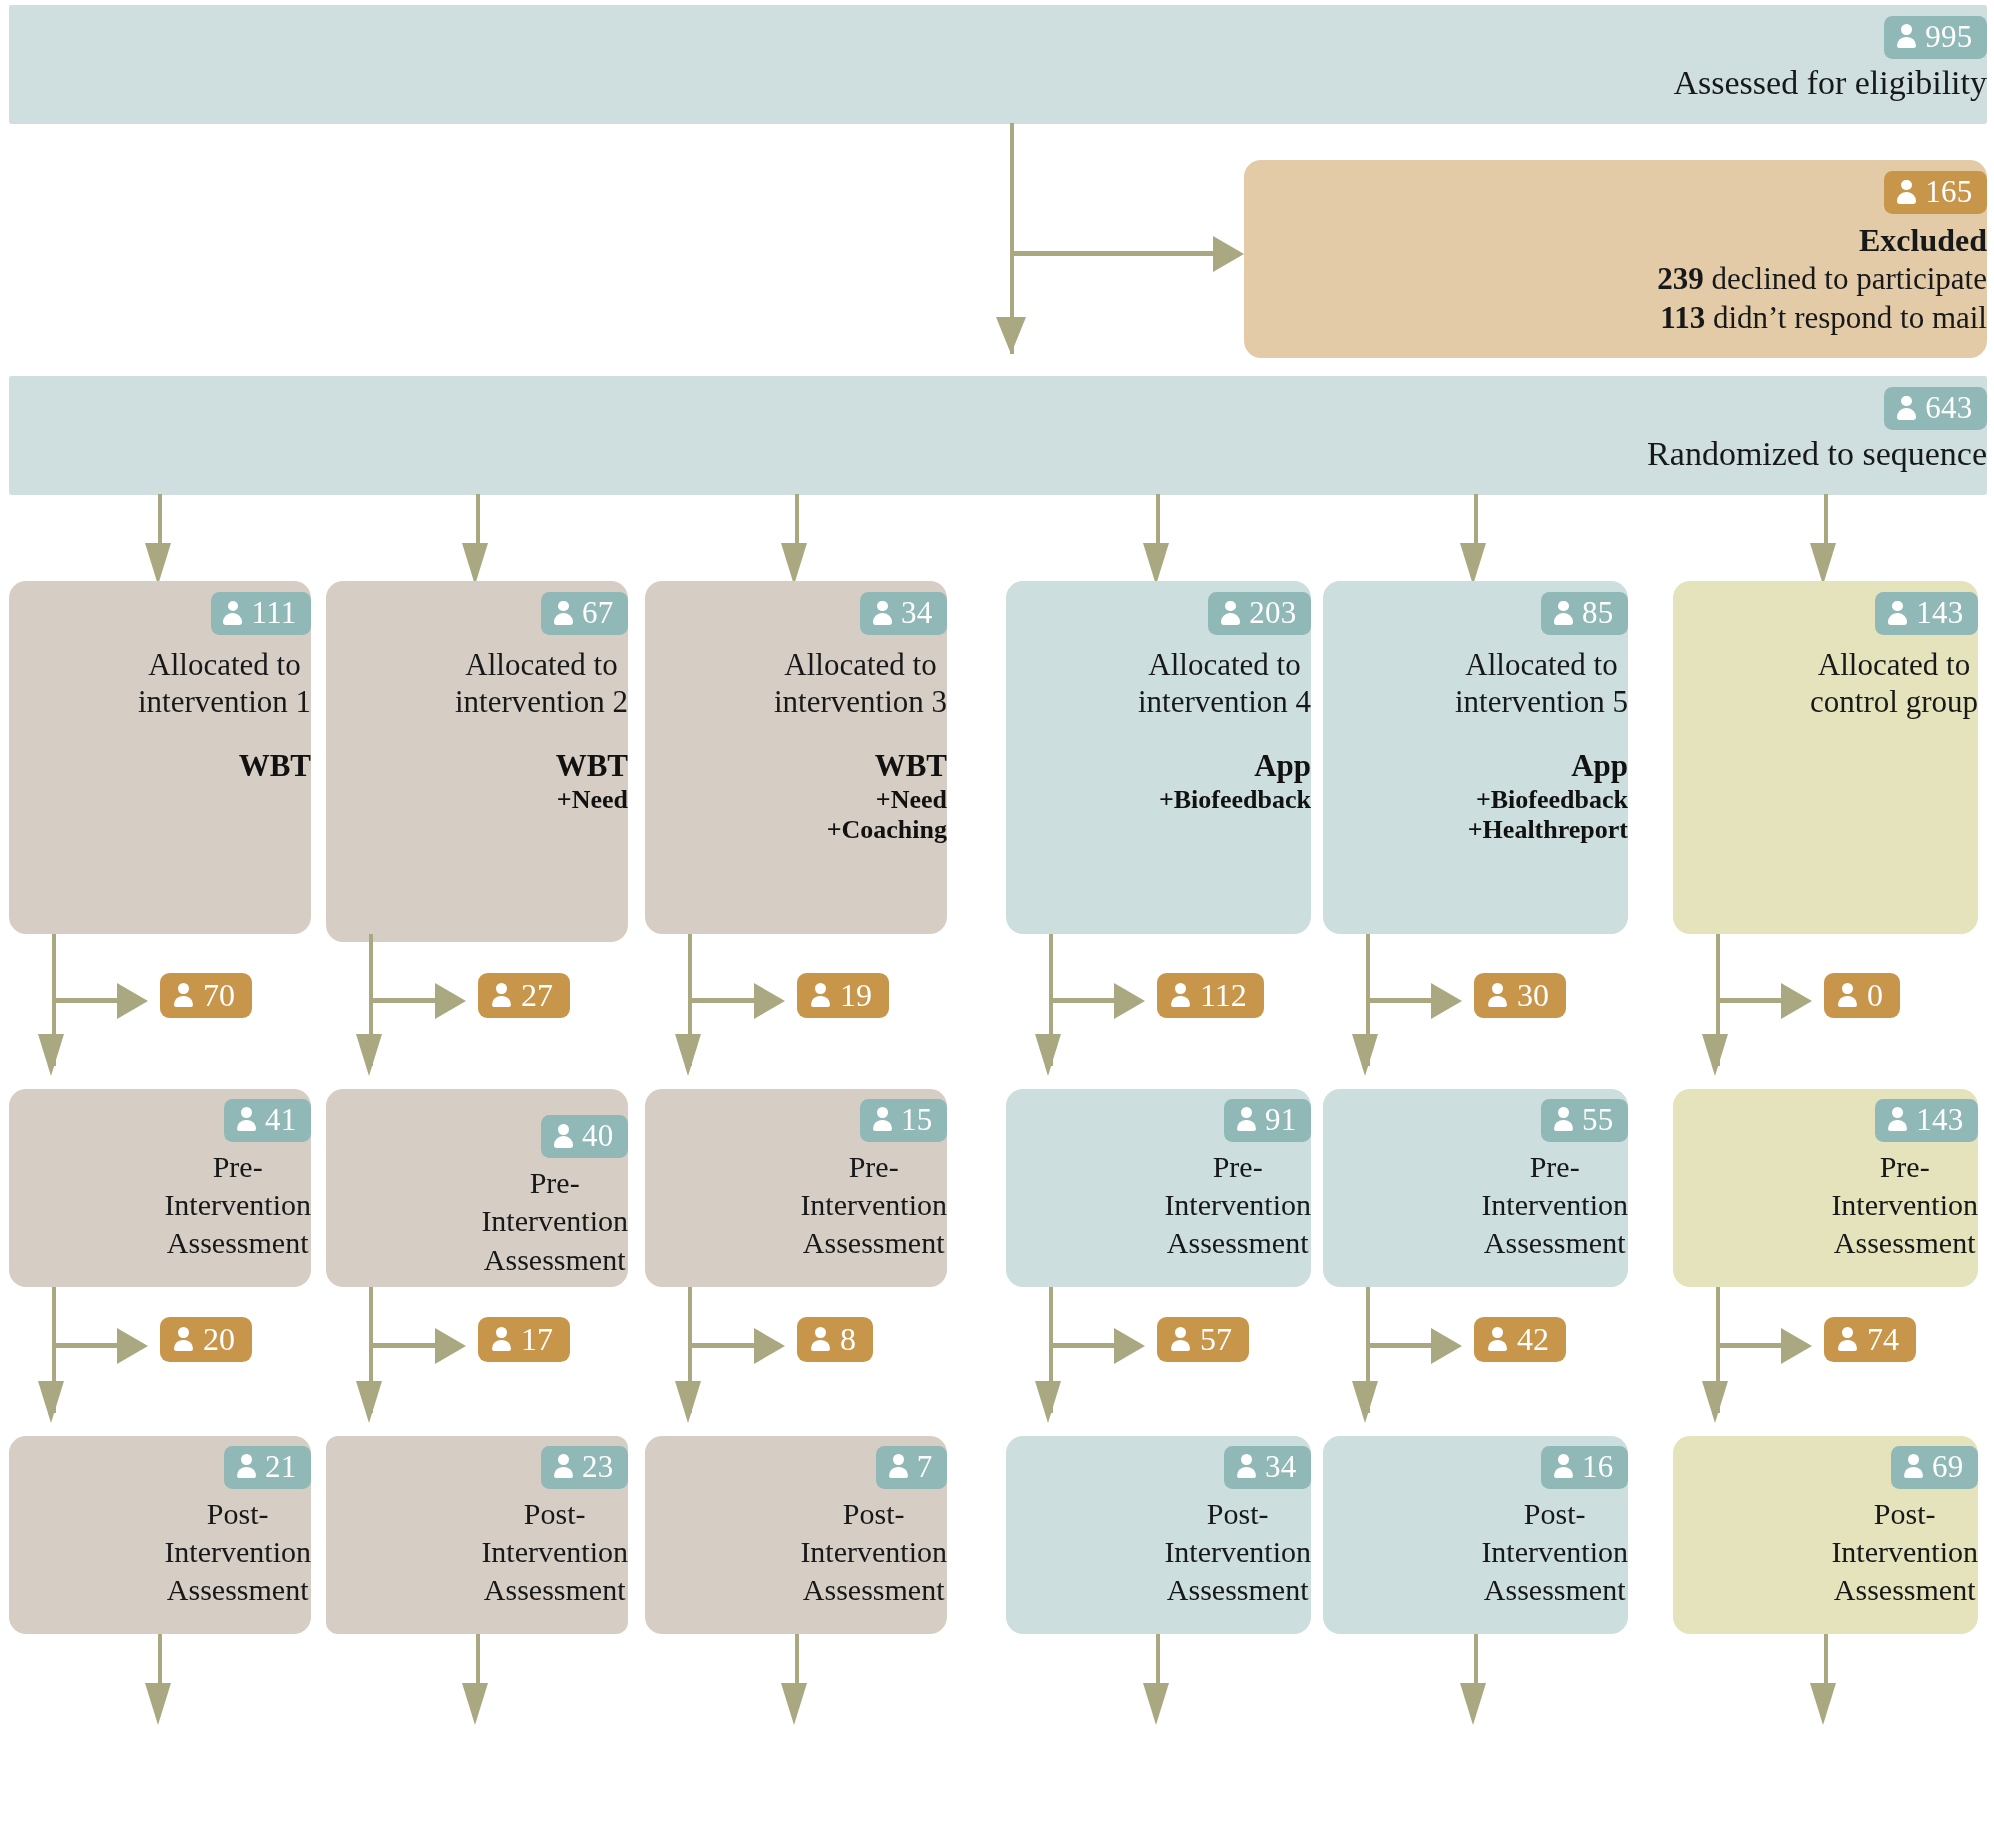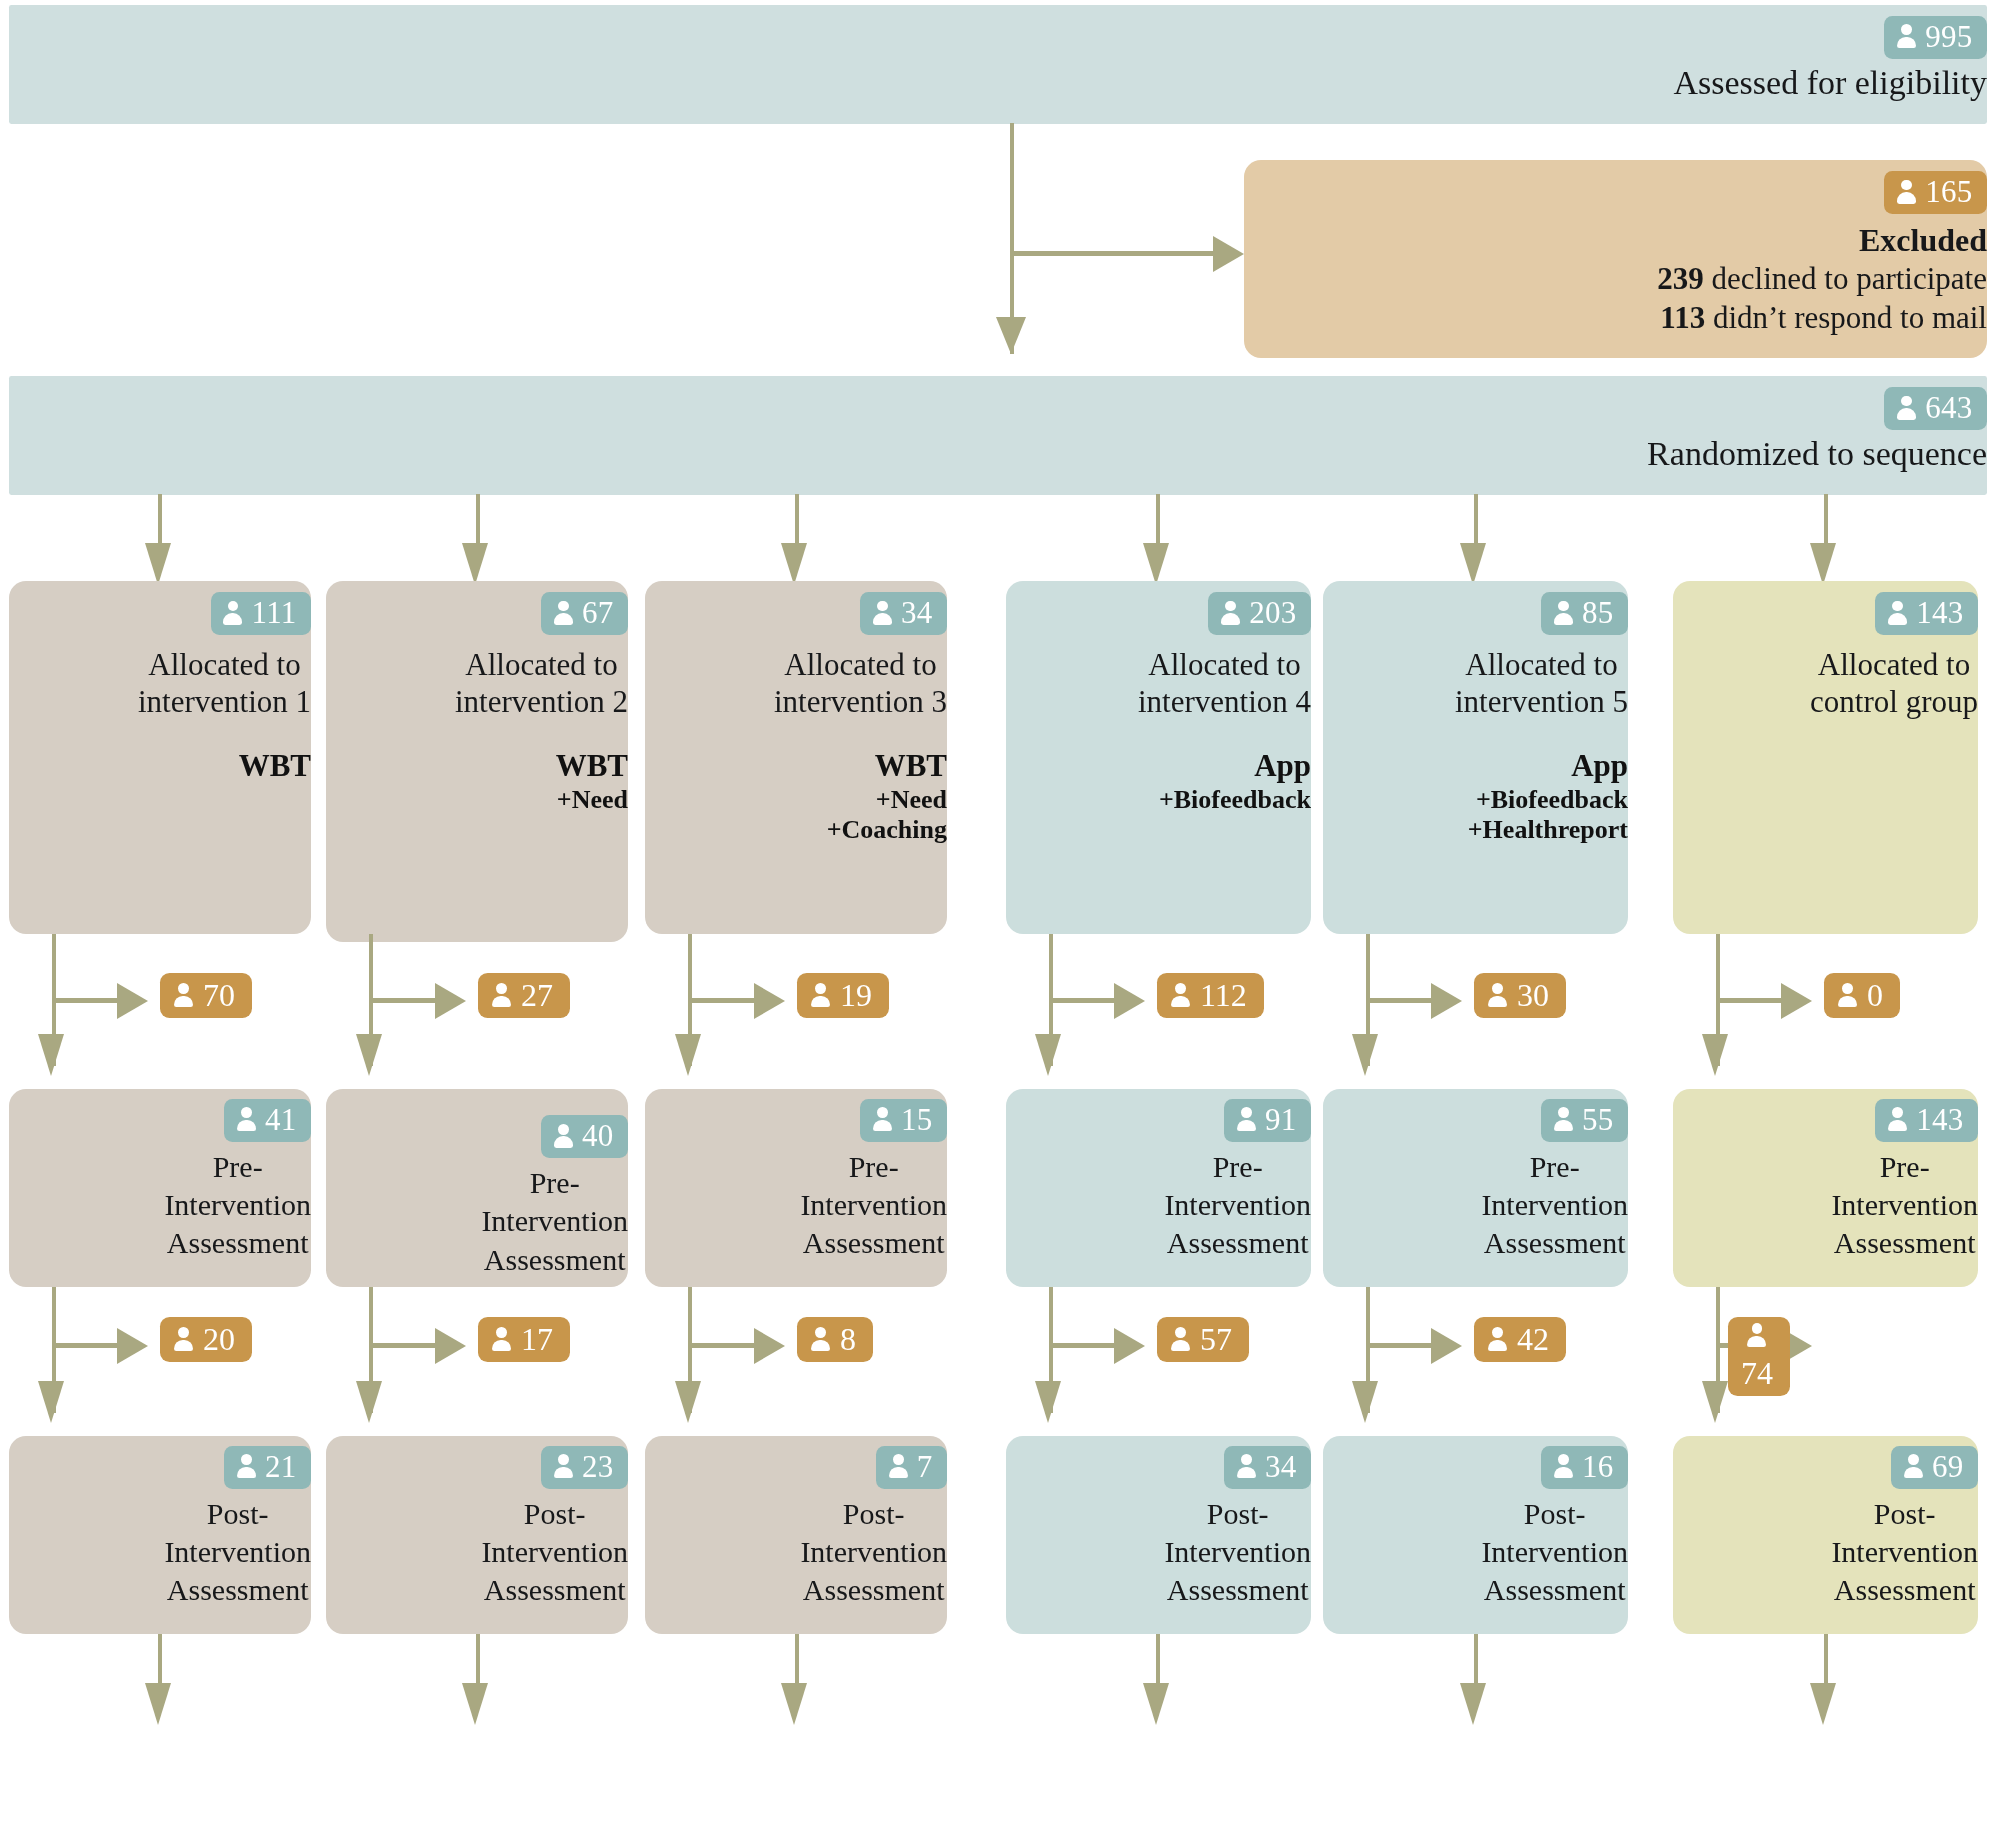--- a/index.html
+++ b/index.html
@@ -215,21 +215,21 @@
     <div class="hline" style="left: 371px; top: 1343px; width: 67px;"></div>
     <div class="arrow-right" style="left: 435px; top: 1328px;"></div>
     <div class="drop-badge" style="left: 478px; top: 1317px;">
       <span class="person">
         <span class="head"></span>
         <span class="body"></span>
       </span>
       <span class="num">17</span>
     </div>
     <div class="arrow-down slim" style="left: 356px; top: 1381px;"></div>
-    <div class="box col-box fill-taupe" style="left: 326px; top: 1436px; width: 302px; height: 198px; padding-top: 9.6px;">
+    <div class="box col-box fill-taupe" style="left: 326px; top: 1436px; width: 302px; height: 198px; padding-top: 9.6px; border-radius: 12px;">
       <span class="badge teal">
         <span class="person">
           <span class="head"></span>
           <span class="body"></span>
         </span>
         <span class="num">23</span>
       </span>
       <div class="assess-txt">
         <div>Post-</div>
         <div>Intervention</div>
@@ -483,21 +483,21 @@
       </span>
       <div class="assess-txt">
         <div>Pre-</div>
         <div>Intervention</div>
         <div>Assessment</div>
       </div>
     </div>
     <div class="vline" style="left: 1716px; top: 1287px; height: 126px;"></div>
     <div class="hline" style="left: 1718px; top: 1343px; width: 67px;"></div>
     <div class="arrow-right" style="left: 1781px; top: 1328px;"></div>
-    <div class="drop-badge" style="left: 1728px; top: 1317px; flex-direction: column;">
+    <div class="drop-badge" style="left: 1824px; top: 1317px;">
       <span class="person">
         <span class="head"></span>
         <span class="body"></span>
       </span>
       <span class="num">74</span>
     </div>
     <div class="arrow-down slim" style="left: 1702px; top: 1381px;"></div>
     <div class="box col-box fill-khaki" style="left: 1673px; top: 1436px; width: 305px; height: 198px; padding-top: 9.6px;">
       <span class="badge teal">
         <span class="person">

